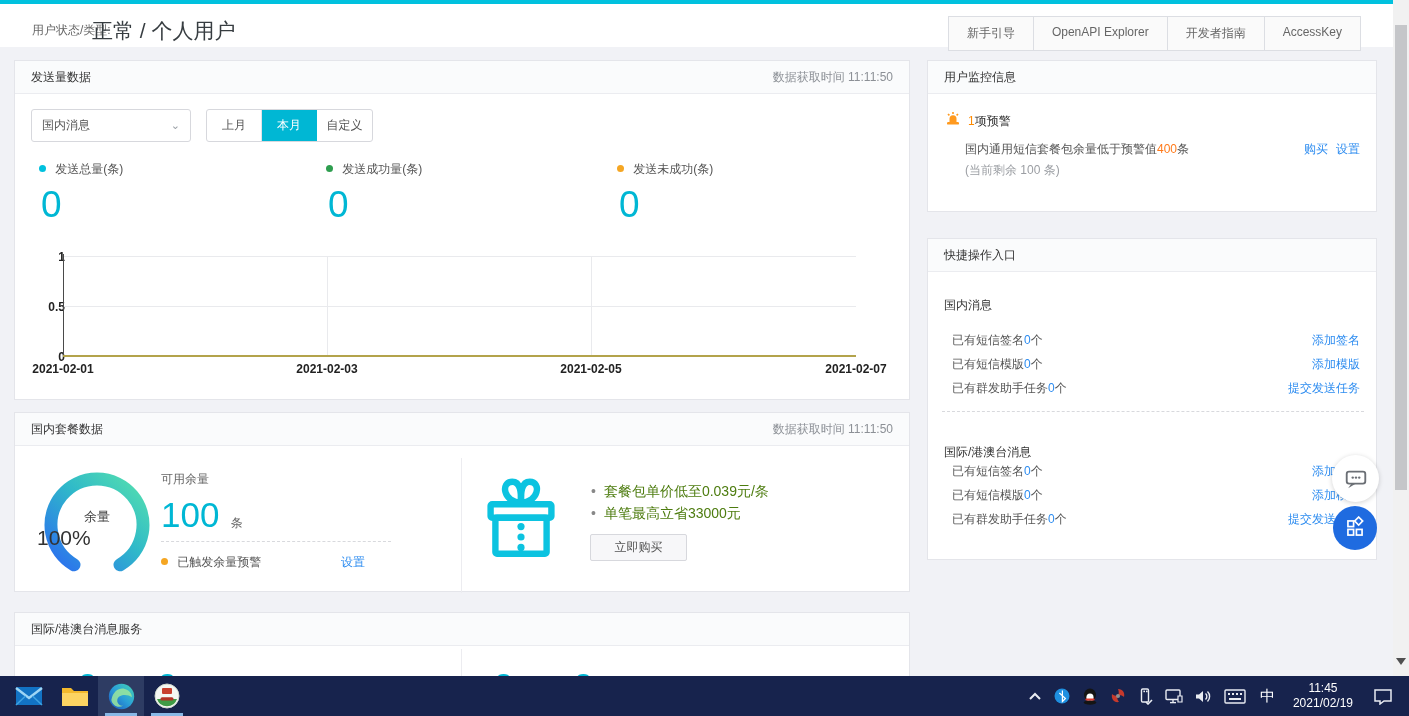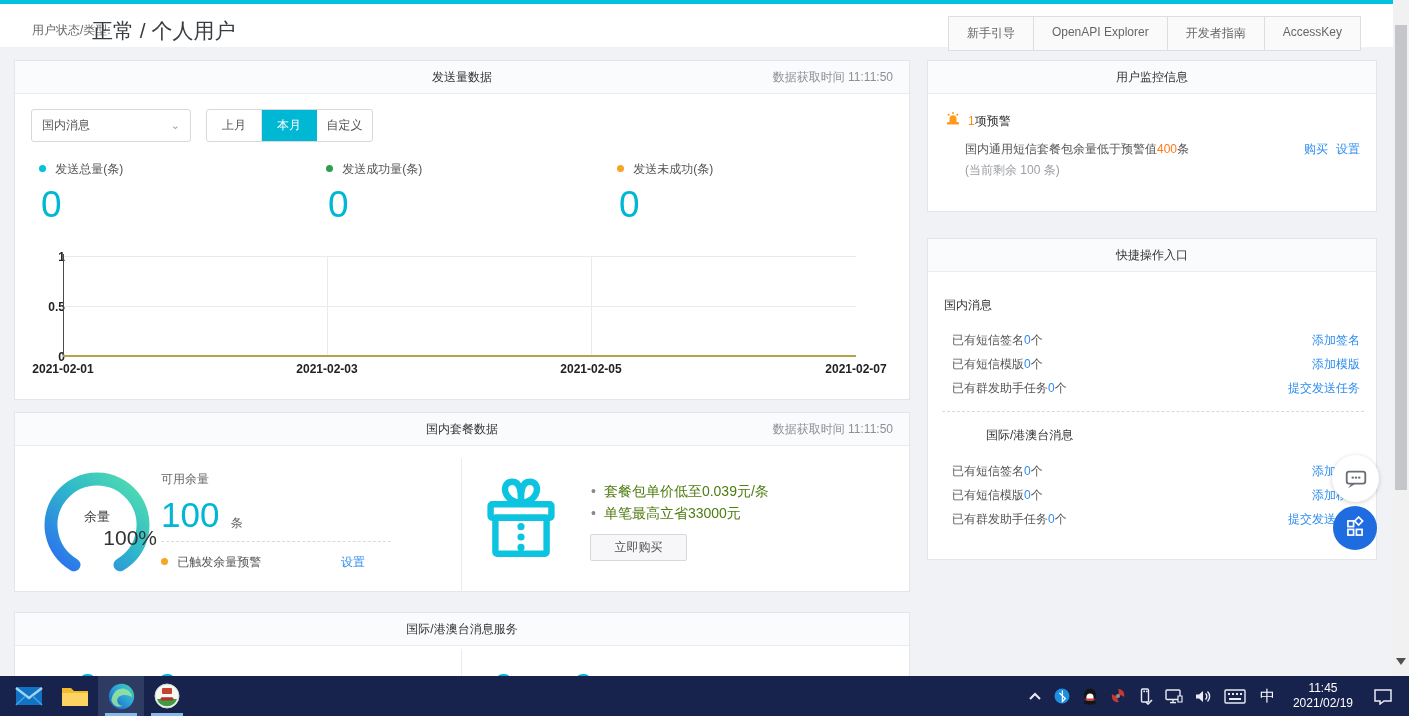--- a/index.html
+++ b/index.html
@@ -12,21 +12,21 @@
   #topstrip { left:0; top:0; width:1409px; height:4px; background:#00c1de; }
   #pagehead { left:0; top:4px; width:1409px; height:43px; background:#fff; }
   .status-label { left:32px; top:18px; color:#666; font-size:12px; }
   .status-value { left:92px; top:13px; color:#373d41; font-size:21px; font-weight:normal; }
   #topnav { right:48px; top:12px; display:flex; border:1px solid #dcdee3; background:#fafafa; }
   .topnav-btn { padding:8px 18px; font-size:12px; color:#666; border-right:1px solid #dcdee3; cursor:pointer; white-space:nowrap; }
   .topnav-btn:last-child { border-right:none; }
 
   
   .panel { position:absolute; background:#fff; border:1px solid #e4e5ea; }
-  .panel-h { height:33px; background:#fafbfc; border-bottom:1px solid #ebecf0; line-height:33px; padding:0 16px; font-size:12px; color:#333; position:relative;text-align:center; }
+  .panel-h { height:33px; background:#fafbfc; border-bottom:1px solid #ebecf0; line-height:33px; padding:0 16px; font-size:12px; color:#333; position:relative; }
   .panel-time { position:absolute; right:16px; top:0; color:#8c9096; font-size:12px; }
 
   
   .dropdown { left:16px; top:48px; width:160px; height:33px; border:1px solid #d7d8dd; border-radius:3px; background:#fff; line-height:31px; padding:0 10px; color:#555; cursor:pointer; }
   .dd-arrow { position:absolute; right:10px; top:0; color:#9aa0a6; font-size:11px; }
   .tabs { left:191px; top:48px; display:flex; border:1px solid #d7d8dd; border-radius:3px; overflow:hidden; background:#fff; }
   .tab { width:55px; height:31px; line-height:31px; text-align:center; color:#555; cursor:pointer; border-right:1px solid #e2e3e8; }
   .tab:last-child { border-right:none; }
   .tab.active { background:#00b7d4; color:#fff; border-color:#00b7d4; }
 
@@ -39,21 +39,21 @@
   .grid-h { position:absolute; height:1px; background:#e9eaed; }
   .grid-v { position:absolute; width:1px; background:#e9eaed; }
   .axis-v { position:absolute; width:1px; background:#4a4a4a; }
   .data-line { position:absolute; height:2px; background:#b3a34b; }
   .ytick { position:absolute; width:44px; text-align:right; color:#222; font-weight:bold; font-size:12px; }
   .xtick { position:absolute; width:90px; text-align:center; color:#222; font-weight:bold; font-size:12px; }
 
   
   .vdivider { position:absolute; width:1px; background:#ececf0; }
   .gauge-label { position:absolute; text-align:center; color:#444; font-size:13px; }
-  .gauge-pct { position:absolute; text-align:right; color:#333; font-size:21px; }
+  .gauge-pct { position:absolute; text-align:left; color:#333; font-size:21px; }
   .muted { color:#666; }
   .big-cyan { color:#00b7d4; font-size:35px; line-height:1; font-weight:400; }
   .dashed { border-top:1px dashed #d8d9dd; }
   .link { color:#2d8cf0; cursor:pointer; }
   .warn-dot { display:inline-block; width:7px; height:7px; border-radius:50%; background:#f5a623; margin-right:6px; vertical-align:1px; }
   .bullet { color:#4d7c0f; font-size:14px; }
   .bullet::before { content:"•"; color:#888; margin-right:8px; }
   .buy-btn { position:absolute; width:97px; height:27px; line-height:25px; text-align:center; background:#f7f7f9; border:1px solid #d7d8dd; border-radius:2px; color:#555; cursor:pointer; }
 
   
@@ -249,21 +249,21 @@
       <span><span>已有短信模版</span><span class="qnum">0</span><span>个</span></span>
       <span class="link">添加模版</span>
     </div>
     <div class="qrow" style="top:141px;">
       <span><span>已有群发助手任务</span><span class="qnum">0</span><span>个</span></span>
       <span class="link">提交发送任务</span>
     </div>
 
     <div class="abs dashed" style="left:14px; top:172px; width:422px;"></div>
 
-    <div class="section-title" style="top:188px;margin-left:42px;">国际/港澳台消息</div>
+    <div class="section-title" style="top:205px;">国际/港澳台消息</div>
     <div class="qrow" style="top:224px;">
       <span><span>已有短信签名</span><span class="qnum">0</span><span>个</span></span>
       <span class="link">添加签名</span>
     </div>
     <div class="qrow" style="top:248px;">
       <span><span>已有短信模版</span><span class="qnum">0</span><span>个</span></span>
       <span class="link">添加模版</span>
     </div>
     <div class="qrow" style="top:272px;">
       <span><span>已有群发助手任务</span><span class="qnum">0</span><span>个</span></span>

